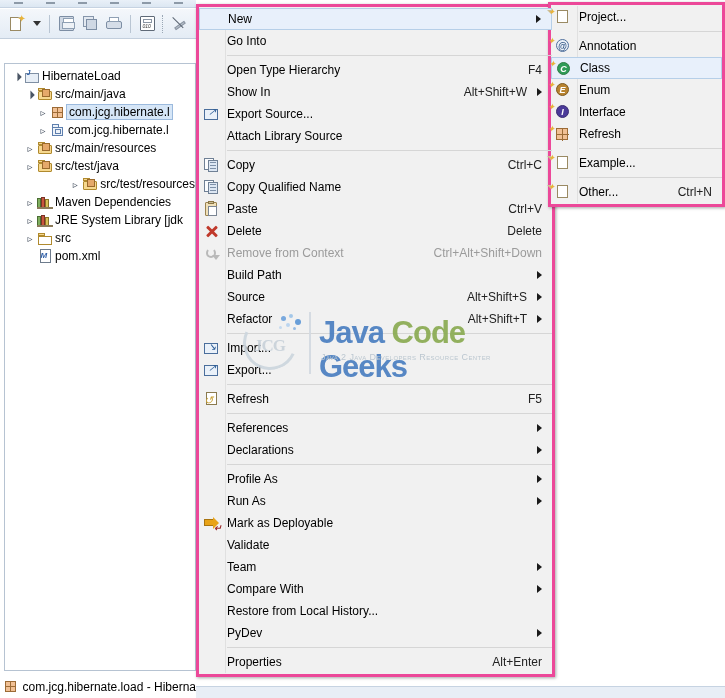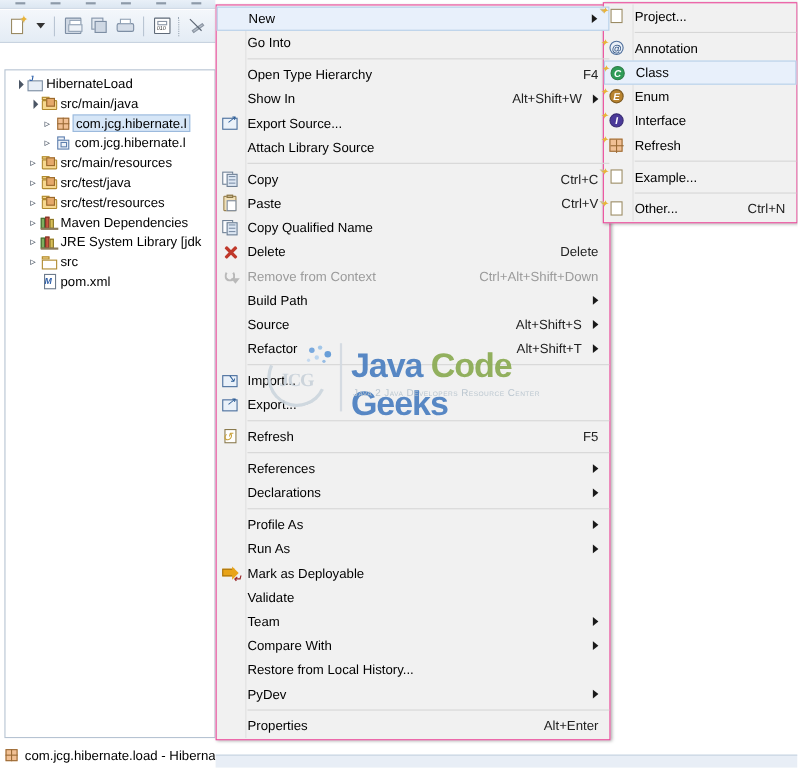--- a/index.html
+++ b/index.html
@@ -166,21 +166,21 @@
   
   .right-blank { position:absolute; left:196px; top:0; right:0; bottom:0; background:#ffffff;}
   .bottom-strip {
     position:absolute; left:196px; bottom:0; right:0; height:12px;
     background:#e8eef6; border-top:1px solid #c6d3e2;
   }
 
   
   .menu {
     position:absolute; background:#f1f1f1;
-    border:1px solid #ec4899;
+    border:3px solid #ec4899;
     box-shadow: 1px 1px 3px rgba(0,0,0,.35);
     font-size:12px; color:#000;
     padding:1px 0;
   }
   .menu .gutter {
     position:absolute; left:1px; top:1px; bottom:1px; width:26px;
     background:#f1f1f1; border-right:1px solid #e0e0e0;
   }
   .mi {
     position:relative; height:22px; display:flex; align-items:center;
@@ -374,21 +374,21 @@
             <span class="twist closed"></span>
             <span class="ticon-wrap">
               <span class="ic-pkgroot">
                 <i class="tp"></i>
                 <i class="fd"></i>
                 <i class="pk"></i>
               </span>
             </span>
             <span class="tlabel">src/test/java</span>
           </div>
-          <div class="trow" style="padding-left: 19px;">
+          <div class="trow" style="padding-left: 19px; justify-content: flex-end;">
             <span class="twist closed"></span>
             <span class="ticon-wrap">
               <span class="ic-pkgroot">
                 <i class="tp"></i>
                 <i class="fd"></i>
                 <i class="pk"></i>
               </span>
             </span>
             <span class="tlabel">src/test/resources</span>
           </div>
@@ -499,27 +499,27 @@
         <div class="mi">
           <span class="mlabel">Attach Library Source</span>
         </div>
         <div class="msep"></div>
         <div class="mi">
           <span class="micon"><span class="mic mic-copy"><i class="a"></i><i class="b"></i><i class="l"></i></span></span>
           <span class="mlabel">Copy</span>
           <span class="maccel">Ctrl+C</span>
         </div>
         <div class="mi">
+          <span class="micon"><span class="mic mic-copy"><i class="a"></i><i class="b"></i><i class="l"></i></span></span>
+          <span class="mlabel">Copy Qualified Name</span>
+        </div>
+        <div class="mi">
           <span class="micon"><span class="mic mic-paste"><i class="cb"></i><i class="clip"></i><i class="pg"></i></span></span>
           <span class="mlabel">Paste</span>
           <span class="maccel">Ctrl+V</span>
-        </div>
-        <div class="mi">
-          <span class="micon"><span class="mic mic-copy"><i class="a"></i><i class="b"></i><i class="l"></i></span></span>
-          <span class="mlabel">Copy Qualified Name</span>
         </div>
         <div class="mi">
           <span class="micon"><span class="mic mic-del"><i class="x1"></i><i class="x2"></i></span></span>
           <span class="mlabel">Delete</span>
           <span class="maccel">Delete</span>
         </div>
         <div class="mi disabled">
           <span class="micon"><span class="mic mic-remctx"><i class="arr"></i><i class="tip"></i></span></span>
           <span class="mlabel">Remove from Context</span>
           <span class="maccel">Ctrl+Alt+Shift+Down</span>

